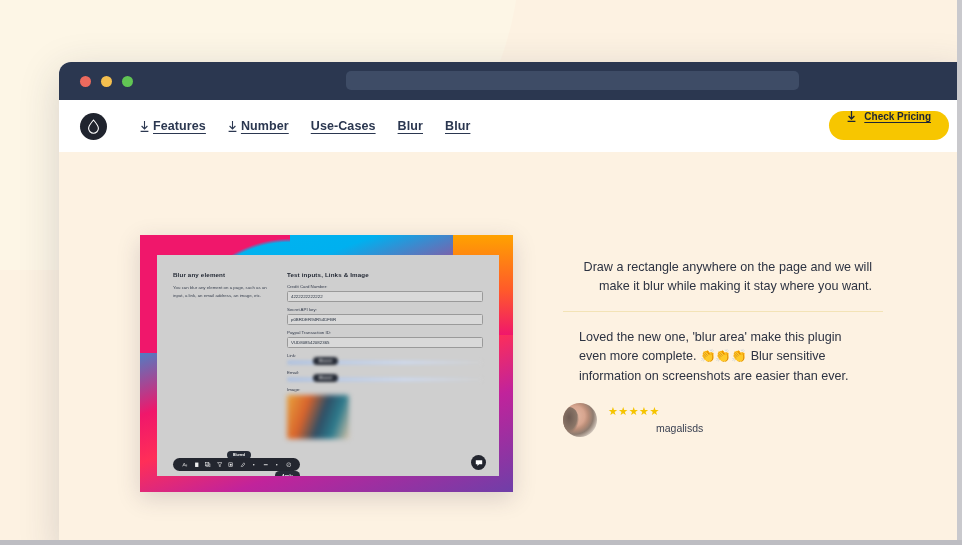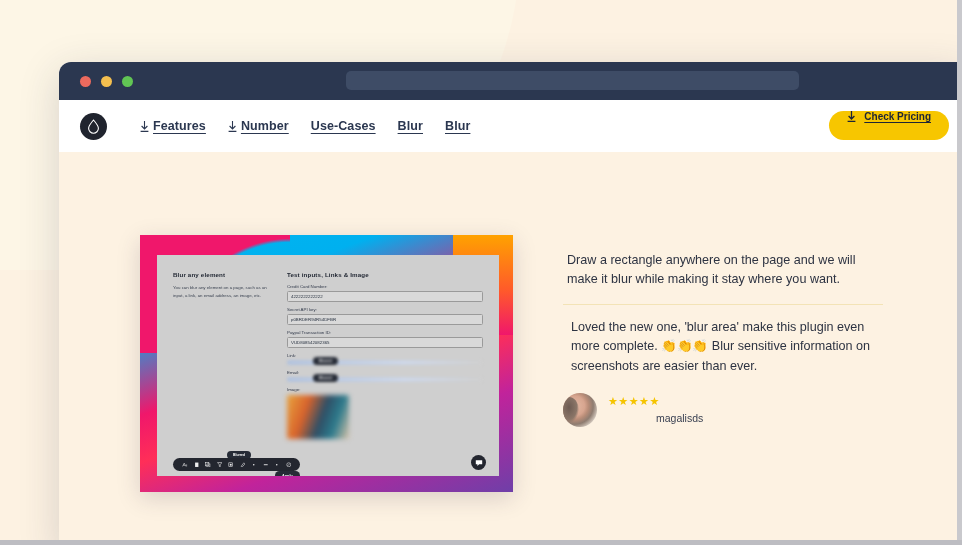--- a/index.html
+++ b/index.html
@@ -197,25 +197,25 @@
 
   
   .feature-text{
     margin-left:50px;width:320px;flex:none;padding-top:12px;
   }
   .feature-title{
     font-size:27px;font-weight:700;color:#17284b;
     letter-spacing:-.4px;margin:0 0 15px;
   }
   .feature-desc{
-    font-size:12.6px;line-height:1.52;color:#2d3342;margin:4px;
+    font-size:12.6px;line-height:1.52;color:#2d3342;margin:11px;text-align:right;
   }
   .divider{height:1px;background:#f3e3b6;margin:15px 0 13px;}
   .quote{
-    font-size:12.6px;line-height:1.52;color:#2d3342;margin:8px;
+    font-size:12.6px;line-height:1.52;color:#2d3342;margin:16px;
   }
   .reviewer{display:flex;align-items:center;gap:11px;margin-top:17px;}
   .avatar{
     width:34px;height:34px;border-radius:50%;flex:none;
     background:
       radial-gradient(circle at 35% 38%,#e3b9a4 0%,#d7a58f 32%,#b98d78 44%,#8e7c70 60%,#d9cfc4 78%,#efe7dc 100%);
     position:relative;overflow:hidden;
   }
   .avatar:after{
     content:"";position:absolute;left:-4px;top:4px;width:20px;height:26px;

